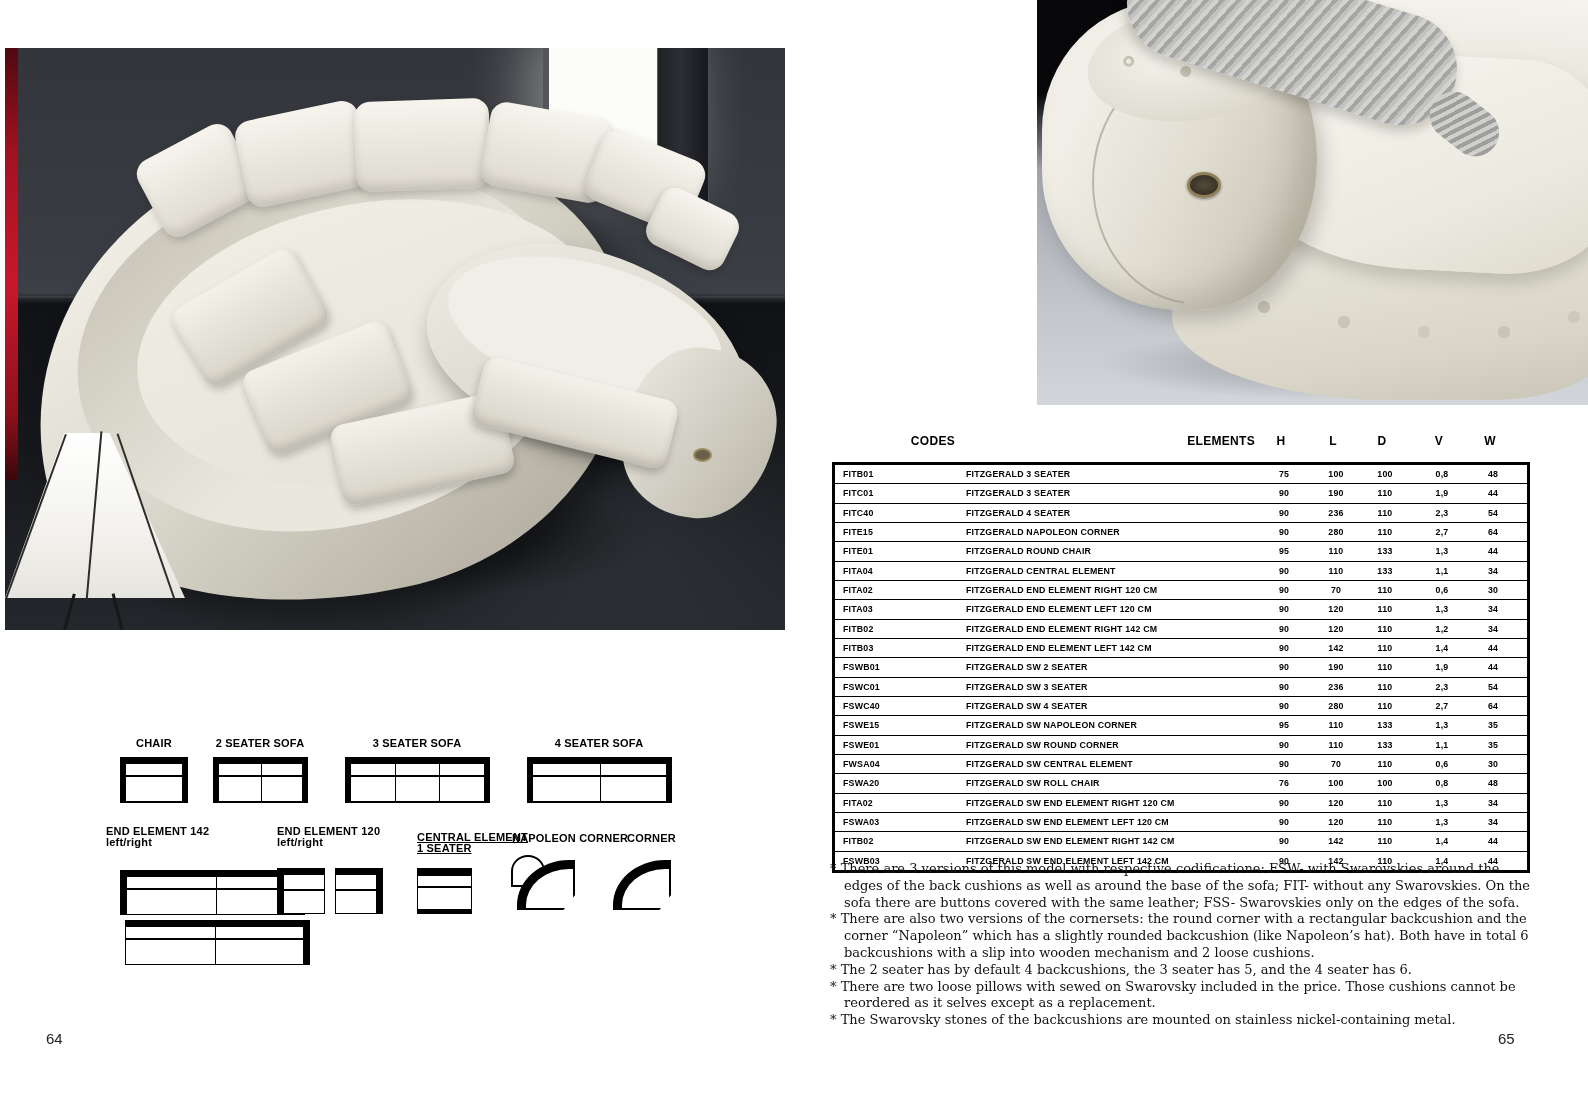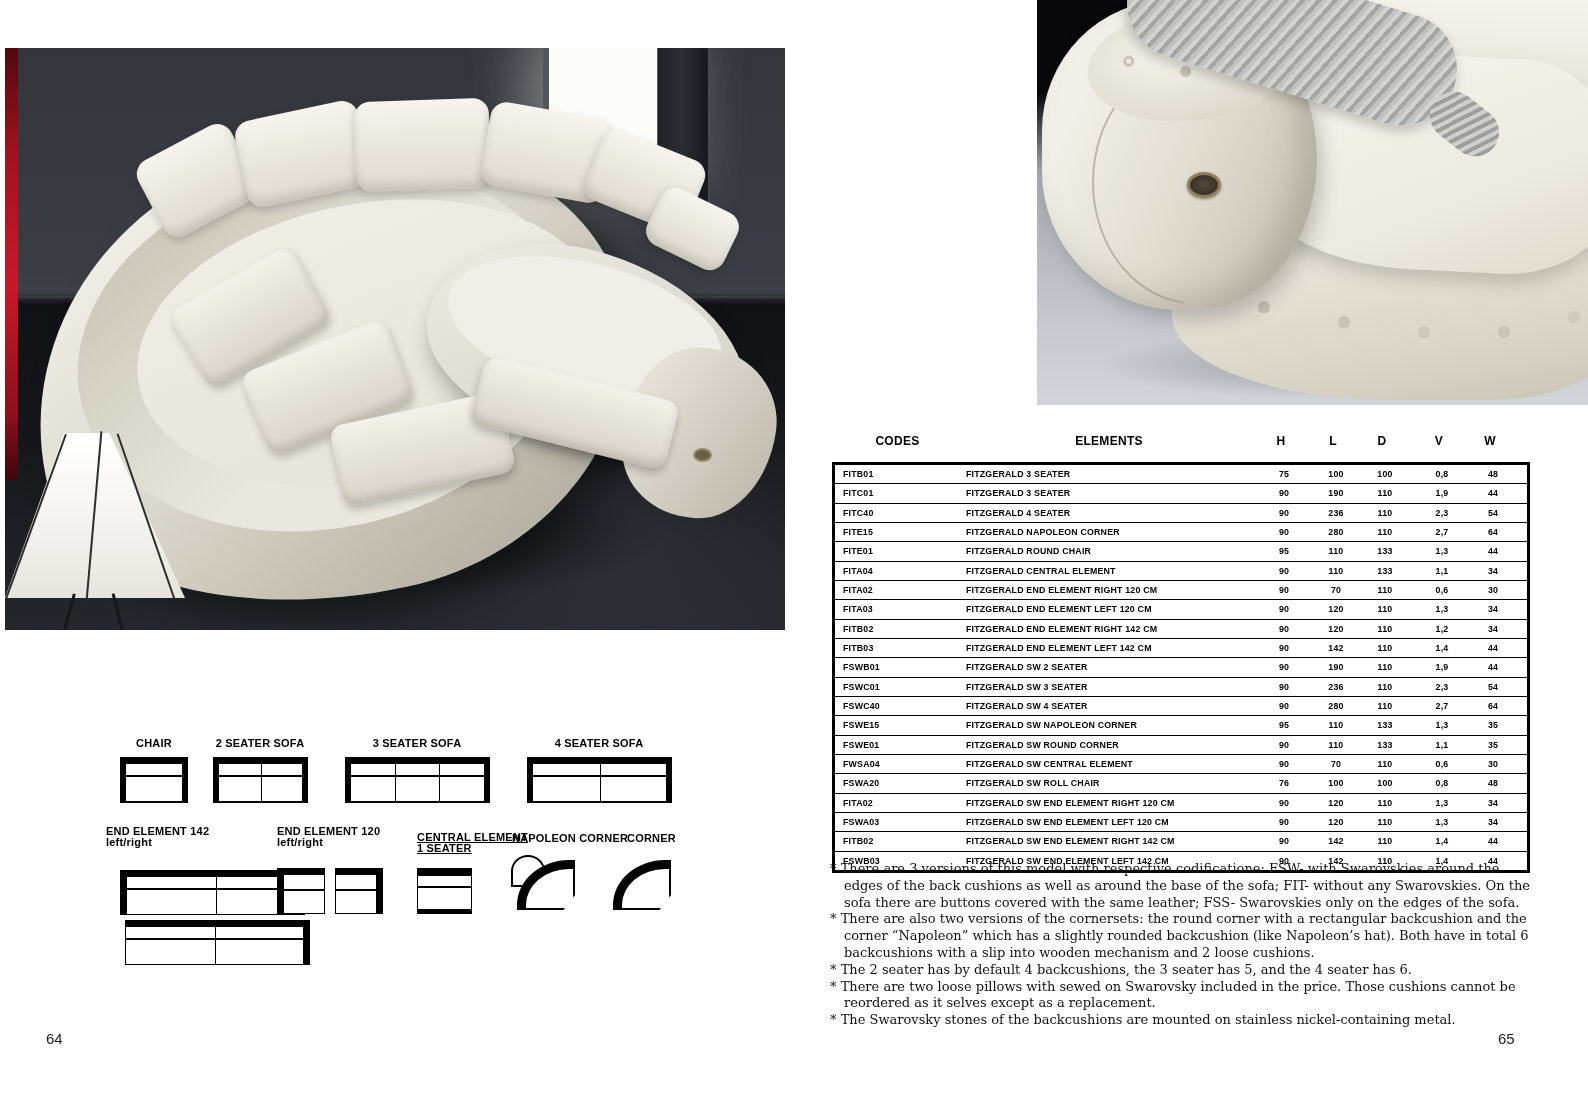--- a/index.html
+++ b/index.html
@@ -89,21 +89,21 @@
             box-shadow:0 6px 12px rgba(0,0,0,.20);}
   .pr-shawl-tip{position:absolute;left:390px;top:100px;width:75px;height:48px;transform:rotate(38deg);
             border-radius:30px;background:repeating-linear-gradient(115deg,#cfcfcd 0 4px,#9e9e9c 4px 8px);}
   .pr-badge{position:absolute;left:150px;top:172px;width:28px;height:20px;border-radius:50%;
             background:radial-gradient(#55493a,#2e2820);border:3px solid #8f7f58;
             box-shadow:0 1px 3px rgba(0,0,0,.45);}
 
   
   .cols{display:grid;grid-template-columns:123px 300px 52px 52px 46px 68px 34px;}
   .thead{position:absolute;left:832px;top:434px;width:692px;font-weight:bold;font-size:12px;letter-spacing:.3px;}
-  .thead .hl{padding-left:8px;text-align:center;}
+  .thead .hl{padding-left:8px;text-align:right;}
   .thead .hc{text-align:center;}
   .spec-table{position:absolute;left:832px;top:462px;width:692px;border:3px solid #000;background:#fff;}
   .trow{height:18.33px;align-items:center;border-top:1.5px solid #000;
         font-size:8.8px;font-weight:bold;letter-spacing:.2px;}
   .trow:first-child{border-top:none;}
   .trow span{display:block;white-space:nowrap;overflow:hidden;}
   .c-code,.c-el{padding-left:8px;text-align:left;}
   .c-num{text-align:center;}
 
   

